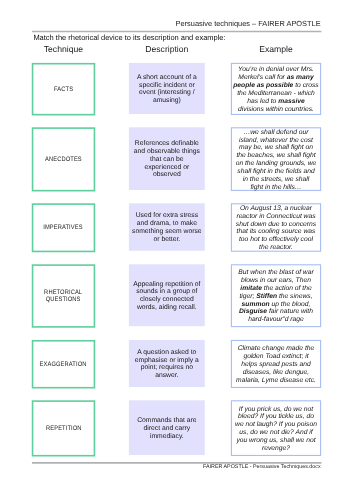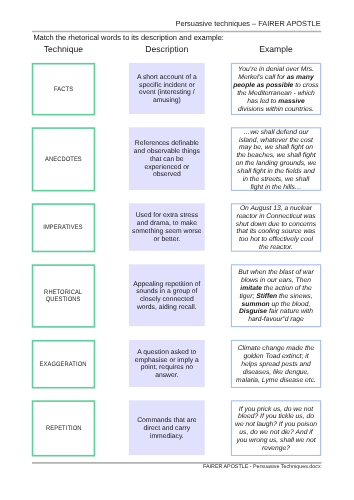--- a/index.html
+++ b/index.html
@@ -93,21 +93,21 @@
       <rect x="128.9" y="339.95" width="75.9" height="47.10000000000002" fill="#E2E1FD"></rect>
       <rect x="32.55" y="340.75" width="61.900000000000006" height="46.94999999999999" fill="none" stroke="#5ECF9C" stroke-width="1.6"></rect>
       <rect x="231.4" y="340.45" width="89.20000000000002" height="47" fill="none" stroke="#A9BDF5" stroke-width="1.1"></rect>
       <rect x="128.9" y="400.3" width="75.9" height="54.75" fill="#E2E1FD"></rect>
       <rect x="32.55" y="401.1" width="61.900000000000006" height="54.599999999999966" fill="none" stroke="#5ECF9C" stroke-width="1.6"></rect>
       <rect x="231.4" y="400.8" width="89.20000000000002" height="54.64999999999998" fill="none" stroke="#A9BDF5" stroke-width="1.1"></rect>
     </svg>
 
   <div class="header-title">Persuasive techniques – FAIRER APOSTLE</div>
 
-  <div class="intro">Match the rhetorical words to its description and example:</div>
+  <div class="intro">Match the rhetorical device to its description and example:</div>
 
   <div class="col-head c1">Technique</div>
   <div class="col-head c3">Example</div>
   <div class="col-head c2">Description</div>
 
   <div id="grid">
       <div class="cell tech" style="top: 63.7px; height: 50.95px;">
         <div class="label">FACTS</div>
       </div>
       <div class="cell desc" style="top: 62.9px; height: 51.1px;">

